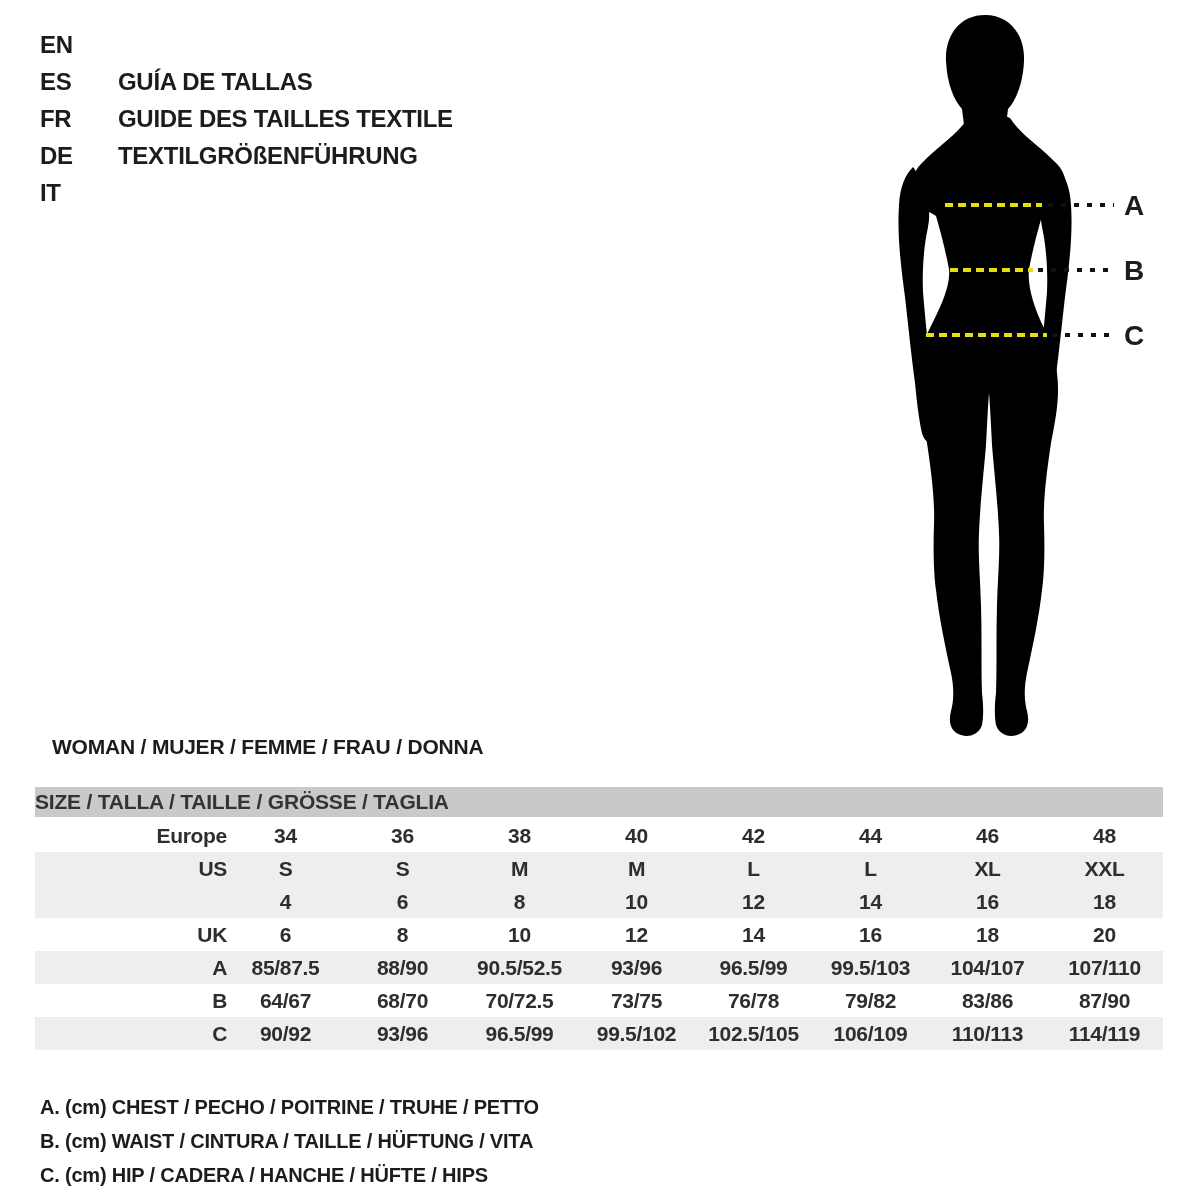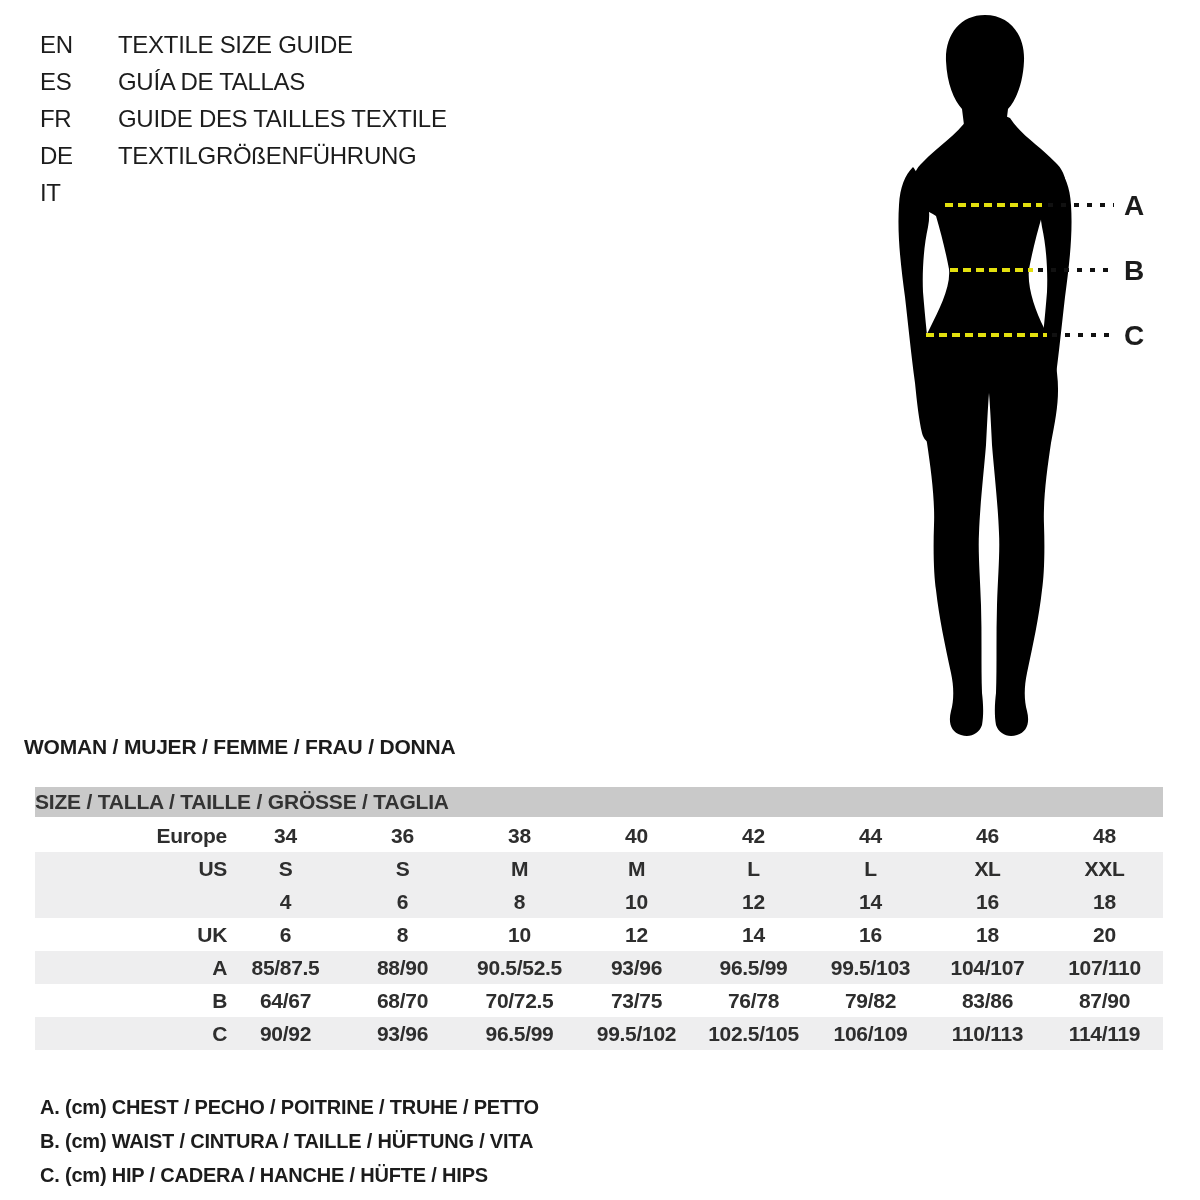--- a/index.html
+++ b/index.html
@@ -8,31 +8,31 @@
     --header-bar:#c9c9c9;
     --row-shade:#eeeeef;
   }
   html,body{margin:0;padding:0;background:#ffffff;}
   .page{
     position:relative;width:1200px;height:1200px;background:#ffffff;
     font-family:"Liberation Sans",sans-serif;color:var(--ink);overflow:hidden;
   }
   
   .lang-list{position:absolute;left:40px;top:26px;}
-  .lang-row{display:flex;height:37px;align-items:center;font-weight:400;font-size:24px;letter-spacing:-0.3px;}
+  .lang-row{display:flex;height:37px;align-items:center;font-weight:700;font-size:24px;letter-spacing:-0.3px;}
   .lang-code{width:78px;flex:0 0 78px;}
   .lang-label{white-space:nowrap;}
   
   .figure-svg{position:absolute;left:875px;top:5px;}
   .mline{position:absolute;height:4px;}
   .mline-yellow{background:repeating-linear-gradient(90deg,var(--accent) 0,var(--accent) 8px,transparent 8px,transparent 13px);}
   .mline-black{background:repeating-linear-gradient(90deg,#111 0,#111 5px,transparent 5px,transparent 13px);}
   .mlabel{position:absolute;font-size:28px;font-weight:700;width:34px;text-align:left;}
   
-  .section-title{position:absolute;left:24px;top:735px;font-size:21px;font-weight:700;letter-spacing:-0.2px;white-space:nowrap;text-align:right;}
+  .section-title{position:absolute;left:52px;top:735px;font-size:21px;font-weight:700;letter-spacing:-0.2px;white-space:nowrap;text-align:right;}
   
   .table-wrap{position:absolute;left:35px;top:787px;width:1128px;}
   .table-header{
     height:30px;background:var(--header-bar);color:#333;
     font-size:21px;font-weight:700;line-height:30px;
     letter-spacing:-0.2px;box-sizing:border-box;
   }
   table.size-table{width:100%;border-collapse:collapse;table-layout:fixed;margin-top:2px;}
   table.size-table td{
     height:33px;padding:0;font-size:21px;font-weight:700;letter-spacing:-0.3px;
@@ -46,21 +46,20 @@
   .legend-row{height:34px;display:flex;align-items:center;font-size:20px;font-weight:700;letter-spacing:-0.2px;white-space:nowrap;}
 </style>
 </head>
 <body>
 
 <div class="page">
 
   <div class="lang-list" id="lang-list">
       <div class="lang-row">
         <span class="lang-code">EN</span>
-        <span class="lang-label">TEXTILE SIZE GUIDE</span>
       </div>
       <div class="lang-row">
         <span class="lang-code">ES</span>
         <span class="lang-label">GUÍA DE TALLAS</span>
       </div>
       <div class="lang-row">
         <span class="lang-code">FR</span>
         <span class="lang-label">GUIDE DES TAILLES TEXTILE</span>
       </div>
       <div class="lang-row">

